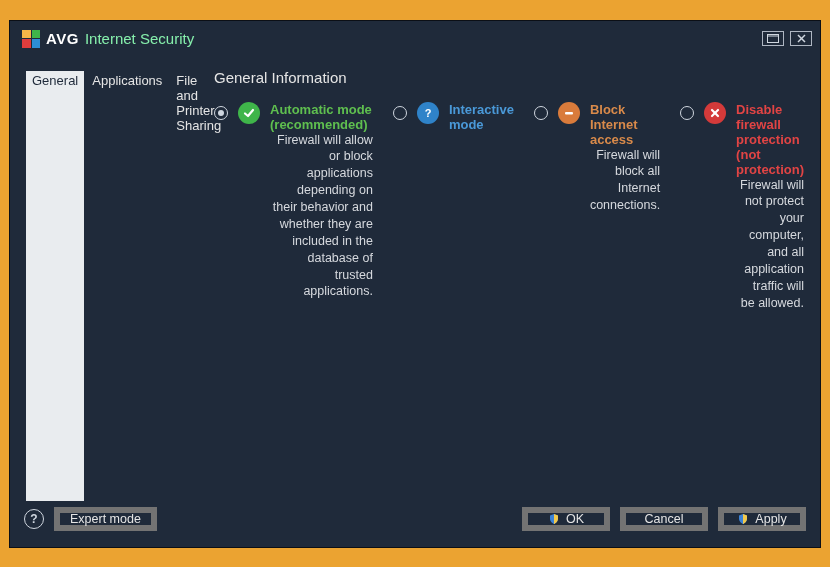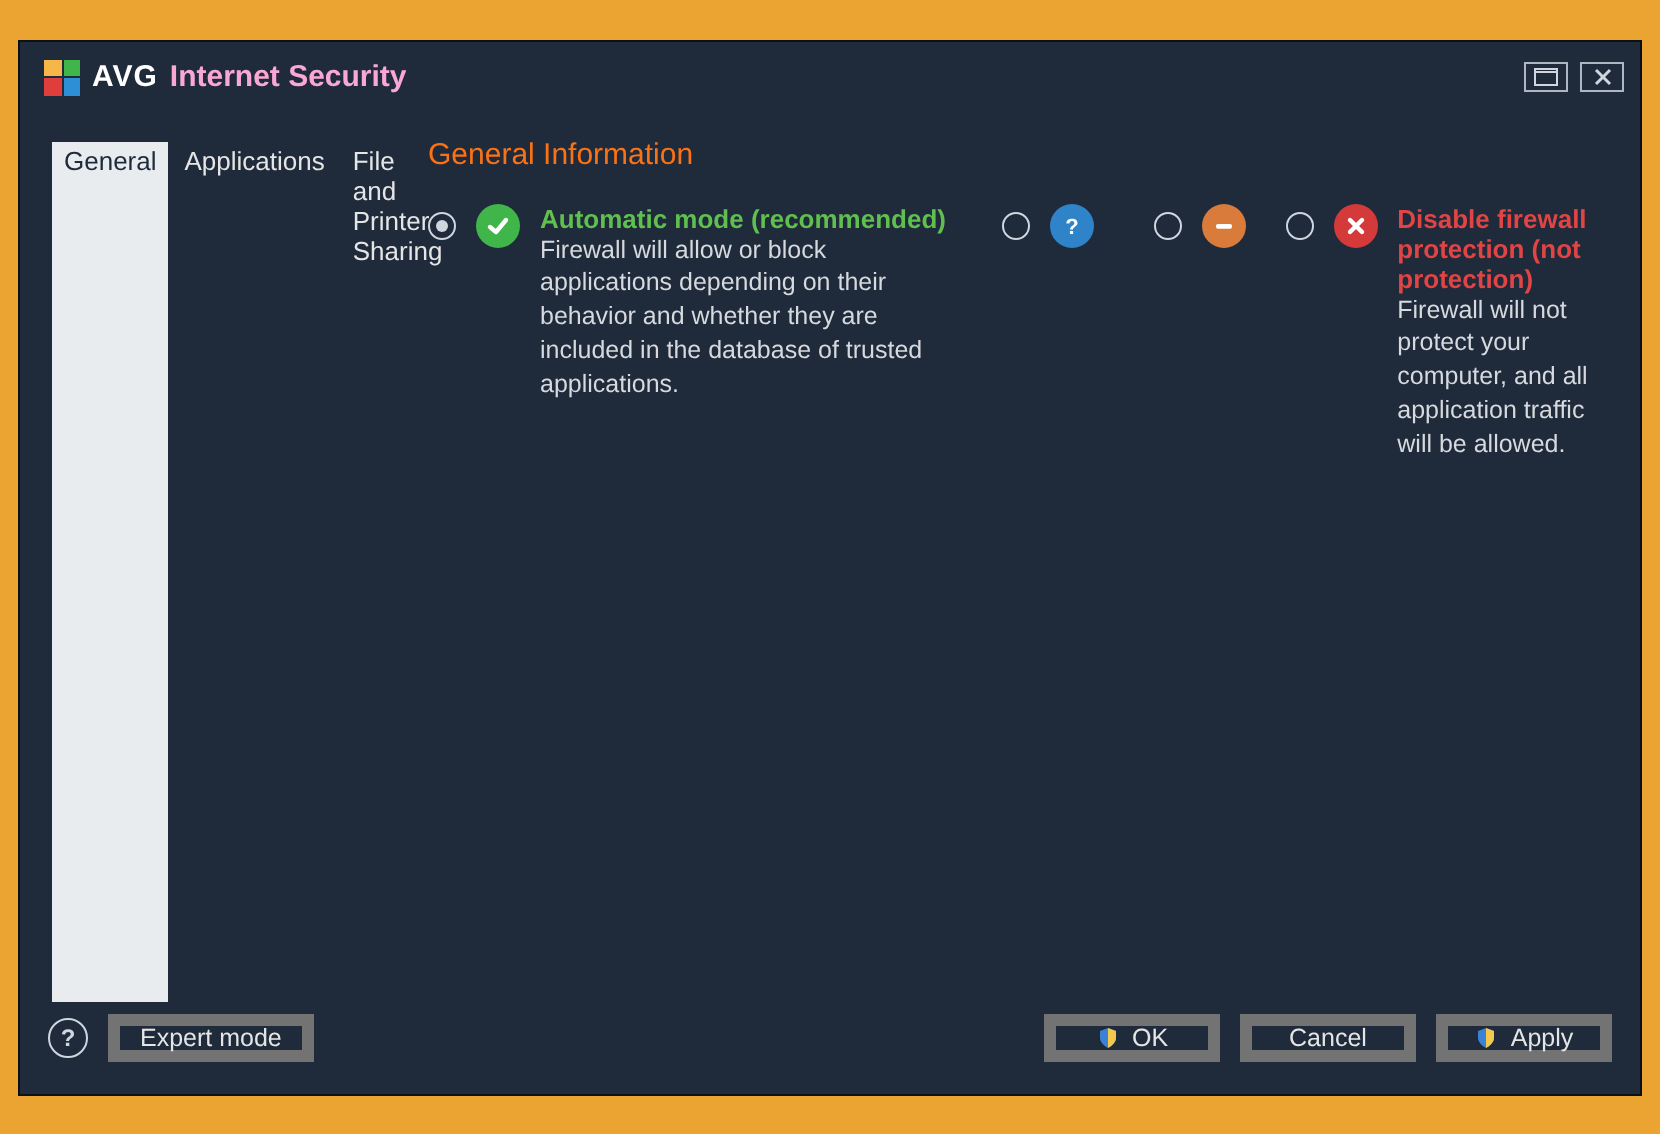--- a/index.html
+++ b/index.html
@@ -36,21 +36,21 @@
     grid-template-columns: 1fr 1fr;
     grid-template-rows: 1fr 1fr;
     gap: 1px;
   }
   .logo-square span { display:block; }
   .lq-a { background:#f7b648; }
   .lq-b { background:#3fb54a; }
   .lq-c { background:#e03d3d; }
   .lq-d { background:#2d8fd6; }
   .logo-text { font-weight: 700; letter-spacing: 0.5px; font-size: 15px; color:#fff; margin-right:6px;}
-  .app-title { color:#f9a8d4; font-size: 15px; font-weight: 700; }
+  .app-title { color:#86efac; font-size: 15px; font-weight: 400; }
   .tb-right { margin-left:auto; display:flex; gap:6px; }
   .tb-btn {
     width: 22px; height: 15px;
     border: 1px solid #aeb6c2;
     display:flex; align-items:center; justify-content:center;
     cursor:pointer;
   }
   .tb-btn svg { display:block; }
 
   .body {
@@ -70,21 +70,21 @@
     cursor: pointer;
   }
   .side-item.selected {
     background: #e9ecef;
     color: #1f2a3a;
   }
   .main {
     flex:1;
     padding-top: 4px;
   }
-  .main-title { color:#f97316; font-size:15px; margin-bottom: 16px; }
+  .main-title { color:#e5e5e5; font-size:15px; margin-bottom: 16px; }
   .opt-list { display:flex; gap:20px; }
   .opt {
     display:flex;
     align-items:flex-start;
     gap:10px;
   }
   .radio {
     width:14px; height:14px;
     border:1.5px solid #cfd6df;
     border-radius:50%;
@@ -110,21 +110,21 @@
   .ic-green { background:#3fb54a; }
   .ic-blue  { background:#2f83c9; }
   .ic-orange{ background:#d97b3b; }
   .ic-red   { background:#d43a3a; }
   .opt-body { flex:1; }
   .opt-title { font-weight:700; font-size:13px; }
   .t-green { color:#5fbf4f; }
   .t-blue  { color:#4a99d8; }
   .t-orange{ color:#d98a4a; }
   .t-red   { color:#e14444; }
-  .opt-desc { color:#d6d9de; font-size:12.5px; line-height:1.35; }
+  .opt-desc { color:#d6d9de; font-size:12.5px; line-height:1.35;text-align:right; }
 
   .footer {
     height: 46px;
     border-top: 0;
     display:flex;
     align-items:center;
     padding: 0 14px 10px 14px;
     gap:10px;
   }
   .help-icon {
@@ -208,28 +208,33 @@
             </div>
           </div>
           <div class="opt">
             <div class="radio"></div>
             <div class="opt-icon ic-blue">
               <svg width="14" height="14" viewBox="0 0 14 14">
                 <text x="7" y="11" text-anchor="middle" font-size="11" font-weight="700" fill="#fff" font-family="Arial">?</text>
               </svg>
             </div>
             <div class="opt-body">
+              <div class="opt-title t-blue">Interactive mode</div>
             </div>
           </div>
           <div class="opt">
             <div class="radio"></div>
             <div class="opt-icon ic-orange">
               <svg width="14" height="14" viewBox="0 0 14 14">
                 <rect x="3" y="6" width="8" height="2.4" fill="#fff" rx="1"></rect>
               </svg>
+            </div>
+            <div class="opt-body">
+              <div class="opt-title t-orange">Block Internet access</div>
+              <div class="opt-desc">Firewall will block all Internet connections.</div>
             </div>
           </div>
           <div class="opt">
             <div class="radio"></div>
             <div class="opt-icon ic-red">
               <svg width="14" height="14" viewBox="0 0 14 14">
                 <line x1="4" y1="4" x2="10" y2="10" stroke="#fff" stroke-width="2.2" stroke-linecap="round"></line>
                 <line x1="10" y1="4" x2="4" y2="10" stroke="#fff" stroke-width="2.2" stroke-linecap="round"></line>
               </svg>
             </div>

